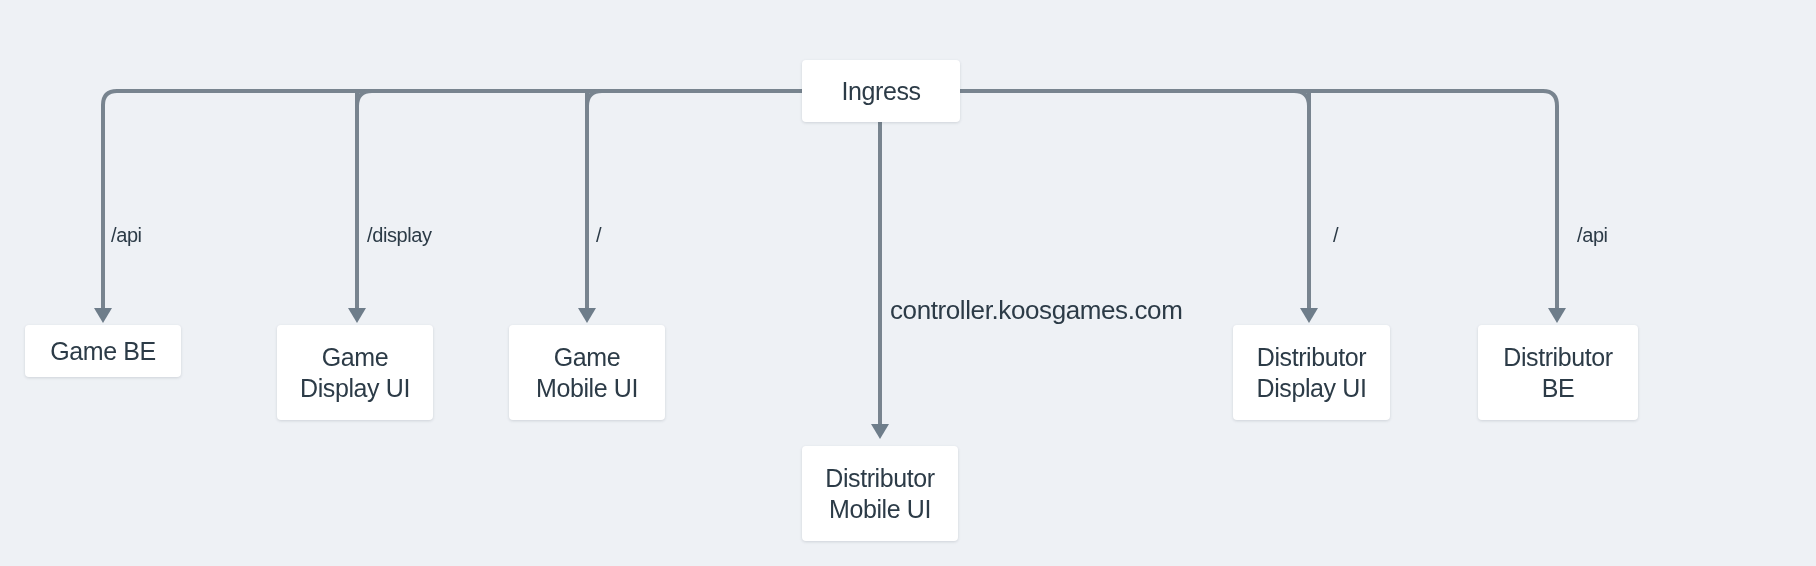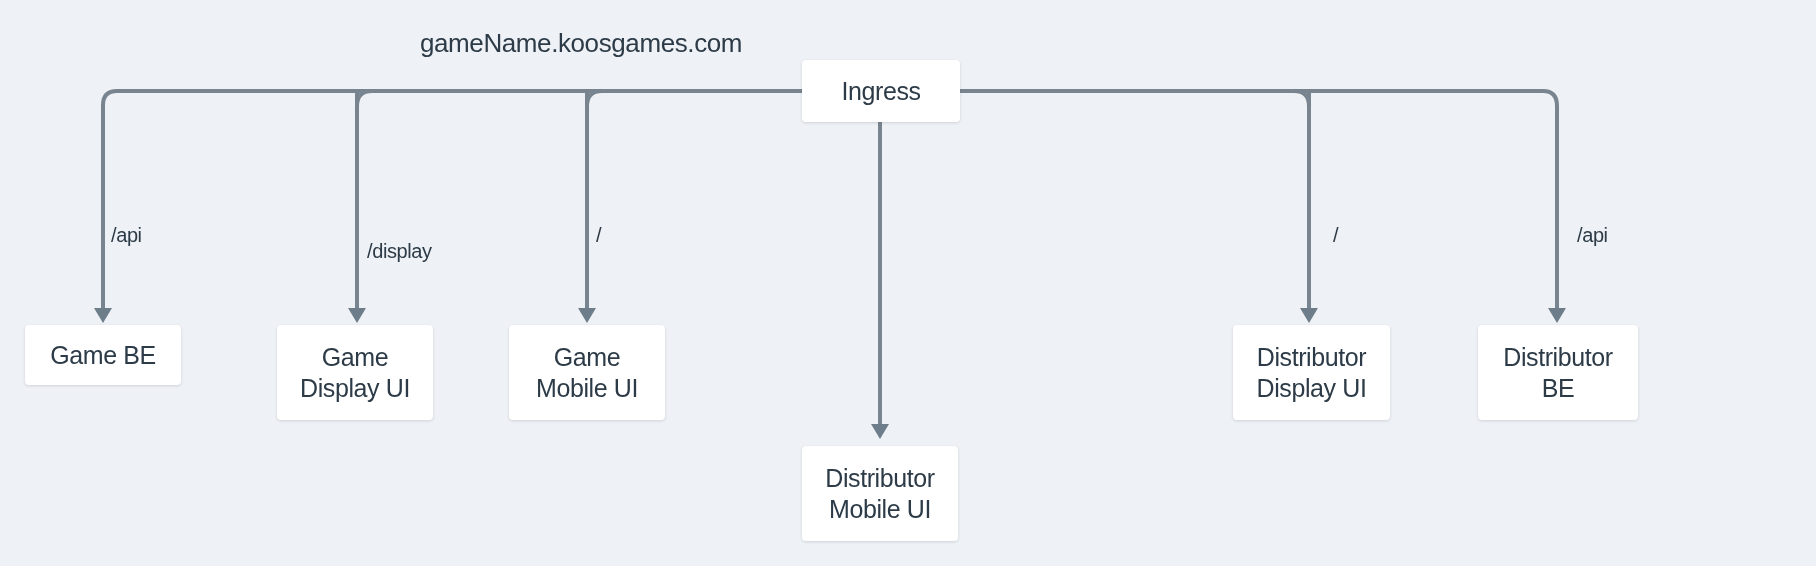--- a/index.html
+++ b/index.html
@@ -52,33 +52,33 @@
     color: #2c3b47;
     white-space: nowrap;
     letter-spacing: -0.4px;
   }
   .hostname-label { font-size: 26px; line-height: 32px; }
   .route-label    { font-size: 20px; line-height: 30px; }
   .centered { transform: translateX(-50%); }
 
   
   #n-ingress                { left: 802px;  top: 60px;  width: 158px; height: 62px; }
-  #n-game-be                { left: 25px;   top: 325px; width: 156px; height: 60px; }
+  #n-game-be                { left: 25px;   top: 325px; width: 156px; height: 52px; }
   #n-game-display-ui        { left: 277px;  top: 325px; width: 156px; height: 95px; }
   #n-game-mobile-ui         { left: 509px;  top: 325px; width: 156px; height: 95px; }
   #n-distributor-mobile-ui  { left: 802px;  top: 446px; width: 156px; height: 95px; }
   #n-distributor-display-ui { left: 1233px; top: 325px; width: 157px; height: 95px; }
   #n-distributor-be         { left: 1478px; top: 325px; width: 160px; height: 95px; }
 
   
   #l-hostname-game       { left: 581px;  top: 27px; }
   #l-hostname-app        { left: 1390px; top: 27px; }
   #l-hostname-controller { left: 890px;  top: 294px; }
   #l-route-game-be                { left: 111px;  top: 220px; }
-  #l-route-game-display-ui        { left: 367px;  top: 236px; }
+  #l-route-game-display-ui        { left: 367px;  top: 220px; }
   #l-route-game-mobile-ui         { left: 596px;  top: 220px; }
   #l-route-distributor-display-ui { left: 1333px; top: 220px; }
   #l-route-distributor-be         { left: 1577px; top: 220px; }
 </style>
 </head>
 <body>
 
 <div class="canvas">
 
   <svg class="edges-svg" viewBox="0 0 1816 566" xmlns="http://www.w3.org/2000/svg">
@@ -99,21 +99,21 @@
     <path d="M 880 122 V 425"></path>
 
     <polygon points="94,308 112,308 103,323"></polygon>
     <polygon points="348,308 366,308 357,323"></polygon>
     <polygon points="578,308 596,308 587,323"></polygon>
     <polygon points="871,424 889,424 880,439"></polygon>
     <polygon points="1300,308 1318,308 1309,323"></polygon>
     <polygon points="1548,308 1566,308 1557,323"></polygon>
   </svg>
 
-  <div class="label hostname-label centered" id="l-hostname-game">gameName.koosgames.com</div>
+  <div class="label hostname-label" id="l-hostname-controller">controller.koosgames.com</div>
 
   <div class="label route-label" id="l-route-game-be">/api</div>
   <div class="label route-label" id="l-route-game-display-ui">/display</div>
   <div class="label route-label" id="l-route-game-mobile-ui">/</div>
   <div class="label route-label" id="l-route-distributor-display-ui">/</div>
   <div class="label route-label" id="l-route-distributor-be">/api</div>
 
   <div class="node" id="n-ingress">
     <span>Ingress</span>
   </div>

